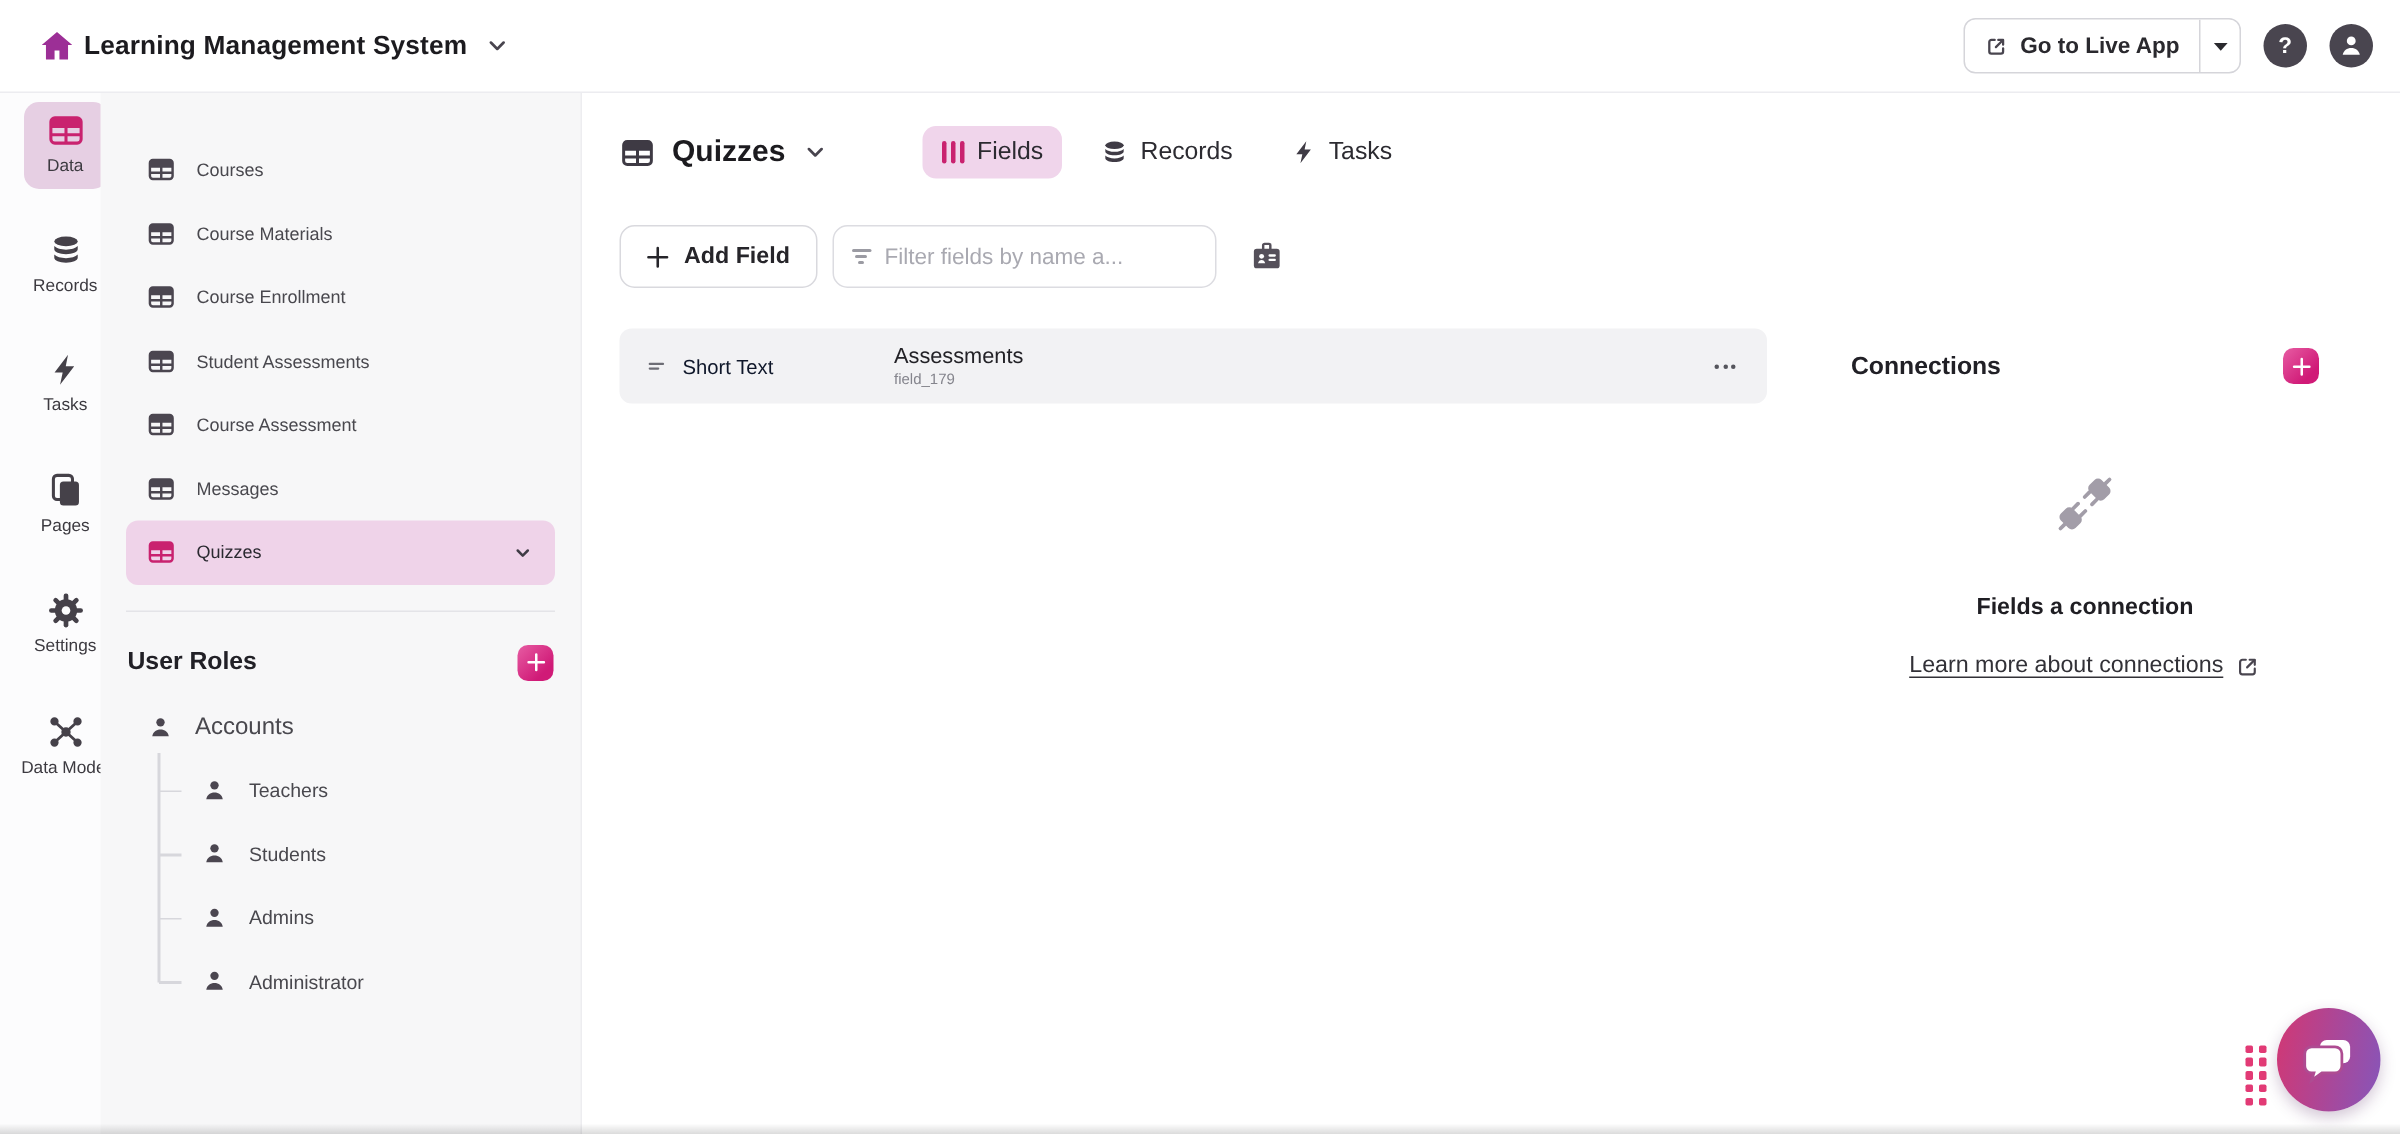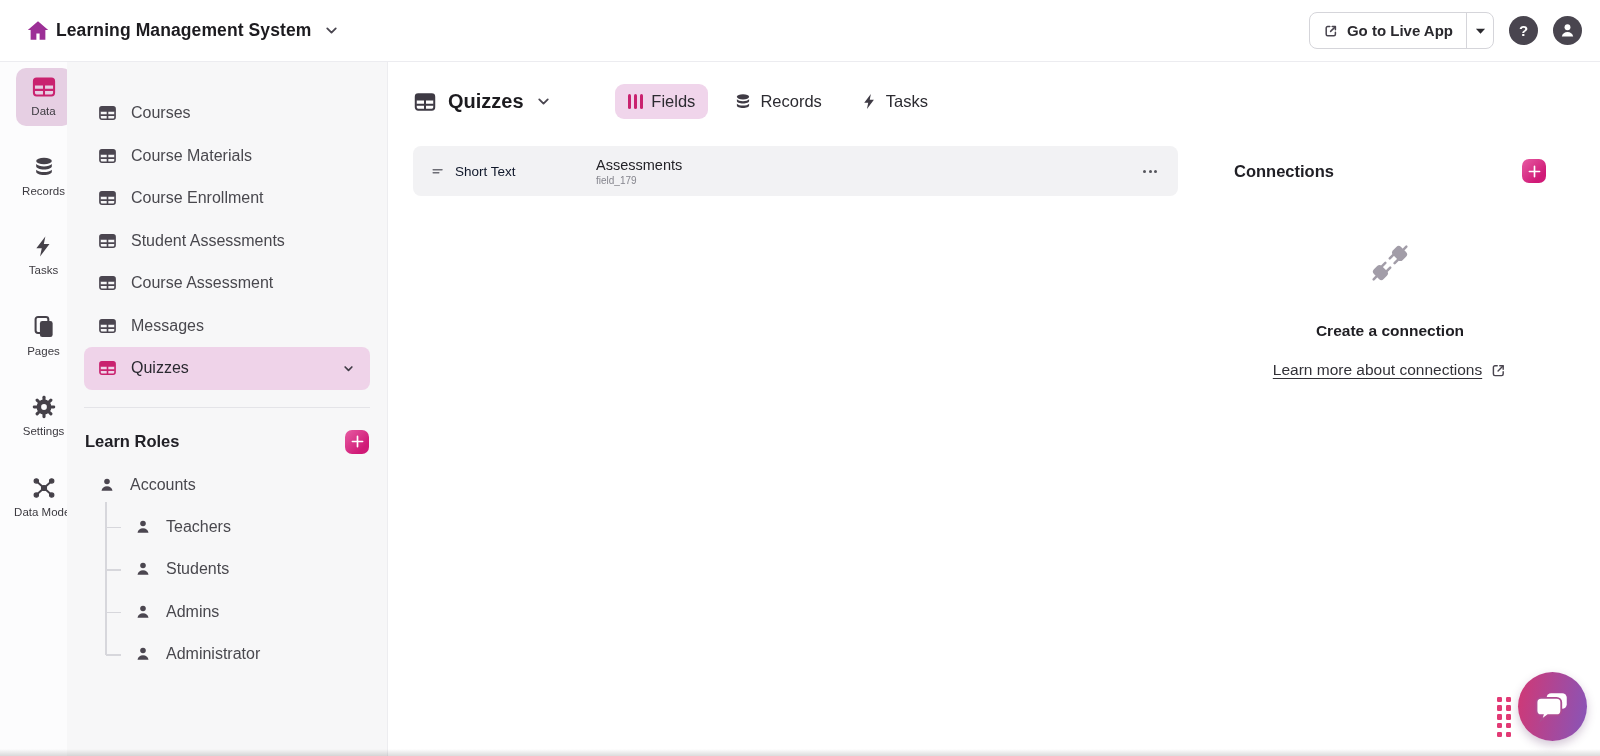--- a/index.html
+++ b/index.html
@@ -31,31 +31,31 @@
   .rail-ic { display:flex; color:#454149; }
   .rail-label { font-size:11.5px; color:#3c3a40; text-align:center; line-height:1.35; }
 
   
   .sidebar { width:321px; background:#f7f7f8; border-right:1px solid #ededf0; padding:20px 17px 0; overflow:hidden; }
   .side-header { display:flex; align-items:center; justify-content:space-between; padding:2px 1px 2px 1px; }
   .side-header-label { font-size:16.5px; font-weight:700; color:#212026; }
   .plus-btn { width:24px; height:24px; border-radius:7px; background:linear-gradient(135deg,#E75CA3 0%,#D01A77 75%); color:#fff; display:flex; align-items:center; justify-content:center; cursor:pointer; border:none; }
   .plus-btn svg { display:block; }
   .side-list { margin-top:10px; }
-  .side-item { display:flex; align-items:center; gap:14px; height:42.5px; padding:0 14px; border-radius:8px; color:#49484e; font-size:16px; cursor:pointer; }
+  .side-item { display:flex; align-items:center; gap:14px; height:42.5px; padding:0 14px; border-radius:8px; color:#49484e; font-size:12px; cursor:pointer; }
   .side-item .t-ic { color:#4b4650; display:flex; }
   .side-item.active { background:#EFD3E9; color:#2a2930; font-weight:500; }
   .side-item.active .t-ic { color:#C9226F; }
   .side-item .item-chev { margin-left:auto; color:#3f3b45; display:flex; }
   .side-divider { height:1px; background:#e4e4e8; margin:17px 0 20px; }
   .roles-root { display:flex; align-items:center; gap:14px; height:42px; padding:0 14px; font-size:16px; color:#49484e; cursor:pointer; margin-top:8px; }
   .roles-root .t-ic { color:#4b4650; display:flex; }
   .roles-tree { position:relative; }
   .roles-tree::before { content:""; position:absolute; left:21px; top:-4px; bottom:21px; width:1.5px; background:#d7d7dc; }
-  .tree-item { position:relative; display:flex; align-items:center; gap:14px; height:42.5px; padding-left:50px; font-size:16px; color:#49484e; cursor:pointer; }
+  .tree-item { position:relative; display:flex; align-items:center; gap:14px; height:42.5px; padding-left:50px; font-size:13px; color:#49484e; cursor:pointer; }
   .tree-item::before { content:""; position:absolute; left:22px; top:50%; width:15px; height:1.5px; background:#d7d7dc; }
   .tree-item .t-ic { color:#4b4650; display:flex; }
 
   
   .main { flex:1; background:#fff; padding:22px 0 0 25px; position:relative; }
   .main-header { display:flex; align-items:center; }
   .title-group { display:flex; align-items:center; gap:11px; cursor:pointer; }
   .table-title { font-size:20px; font-weight:700; color:#1c1b1f; }
   .title-ic { color:#3e3a44; display:flex; }
   .tabs { display:flex; align-items:flex-end; gap:13px; margin-left:63px; }
@@ -301,21 +301,21 @@
             <svg width="15" height="15" viewBox="0 0 20 20" fill="none" stroke="currentColor" stroke-width="2.2" stroke-linecap="round" stroke-linejoin="round">
                 <path d="M5.5 8l4.5 4.5L14.5 8"></path>
               </svg>
           </span>
         </div>
       </div>
 
       <div class="side-divider"></div>
 
       <div class="side-header">
-        <span class="side-header-label">Learn Roles</span>
+        <span class="side-header-label">User Roles</span>
         <button class="plus-btn">
           <svg width="13" height="13" viewBox="0 0 14 14" stroke="#fff" stroke-width="1.8" stroke-linecap="round">
               <path d="M7 1.5v11M1.5 7h11"></path>
             </svg>
         </button>
       </div>
 
       <div class="roles-root">
         <span class="t-ic">
             <svg width="18" height="18" viewBox="0 0 20 20" fill="currentColor">
@@ -406,20 +406,46 @@
             <span class="tab-ic">
               <svg width="17" height="17" viewBox="0 0 20 20" fill="currentColor">
                   <path d="M11.6 1.3 3.8 11.6h4.7L7 18.7l8.2-10.8h-4.9z"></path>
                 </svg>
             </span>
             <span>Tasks</span>
           </div>
         </div>
       </div>
 
+      <div class="toolbar">
+        <button class="add-field-btn">
+          <svg width="15" height="15" viewBox="0 0 14 14" stroke="#26252a" stroke-width="1.6" stroke-linecap="round">
+              <path d="M7 1.2v11.6M1.2 7h11.6"></path>
+            </svg>
+          <span>Add Field</span>
+        </button>
+        <div class="filter-input-wrap">
+          <span class="filter-ic">
+              <i style="width:13px"></i>
+              <i style="width:8px"></i>
+              <i style="width:3.5px"></i>
+            </span>
+          <input type="text" placeholder="Filter fields by name a..." style="">
+        </div>
+        <span class="keys-btn">
+          <svg width="21" height="20" viewBox="0 0 22 20" fill="currentColor">
+              <rect x="8.5" y="1.2" width="5" height="4.4" rx="1" fill="none" stroke="currentColor" stroke-width="1.7"></rect>
+              <rect x="2" y="4.6" width="18" height="13.6" rx="2"></rect>
+              <circle cx="7.4" cy="9.9" r="1.7" fill="#fff"></circle>
+              <path d="M4.9 14.8c.3-1.6 1.3-2.4 2.5-2.4s2.2.8 2.5 2.4z" fill="#fff"></path>
+              <rect x="12.2" y="8.5" width="5.2" height="1.6" rx=".8" fill="#fff"></rect>
+              <rect x="12.2" y="11.6" width="5.2" height="1.6" rx=".8" fill="#fff"></rect>
+            </svg>
+        </span>
+      </div>
 
       <div class="content-row">
         <div class="field-list">
           <div class="field-row">
             <div class="field-type">
               <span class="ft-ic">
                 <svg width="16" height="16" viewBox="0 0 20 20" fill="none" stroke="currentColor" stroke-width="1.9" stroke-linecap="round">
                     <path d="M4 8.3h11M4 12.1h7"></path>
                   </svg>
               </span>
@@ -452,21 +478,21 @@
                 <g transform="rotate(-45 24 24)" stroke-width="2.4" stroke-linecap="round">
                   <path d="M1.8 24h3.6"></path>
                   <rect x="5.6" y="17.4" width="10.8" height="13.2" rx="3.2" fill="currentColor" stroke="none"></rect>
                   <path d="M16.6 20.7h4.4M16.6 27.3h4.4"></path>
                   <path d="M31.4 20.7H27M31.4 27.3H27"></path>
                   <rect x="31.6" y="17.4" width="10.8" height="13.2" rx="3.2" fill="currentColor" stroke="none"></rect>
                   <path d="M42.6 24h3.6"></path>
                 </g>
               </svg>
             </span>
-            <span class="conn-empty-title">Create a connection</span>
+            <span class="conn-empty-title">Fields a connection</span>
             <span class="conn-link">
               <a href="#">Learn more about connections</a>
               <span class="ext-ic">
                 <svg width="17" height="17" viewBox="0 0 20 20" fill="none" stroke="currentColor" stroke-width="1.7" stroke-linecap="round" stroke-linejoin="round">
                     <path d="M8.5 4.5H5.8A1.8 1.8 0 0 0 4 6.3v7.9A1.8 1.8 0 0 0 5.8 16h7.9a1.8 1.8 0 0 0 1.8-1.8v-2.7"></path>
                     <path d="M11.5 4.5H15.5V8.5"></path>
                     <path d="M15.2 4.8 9.5 10.5"></path>
                   </svg>
               </span>
             </span>

